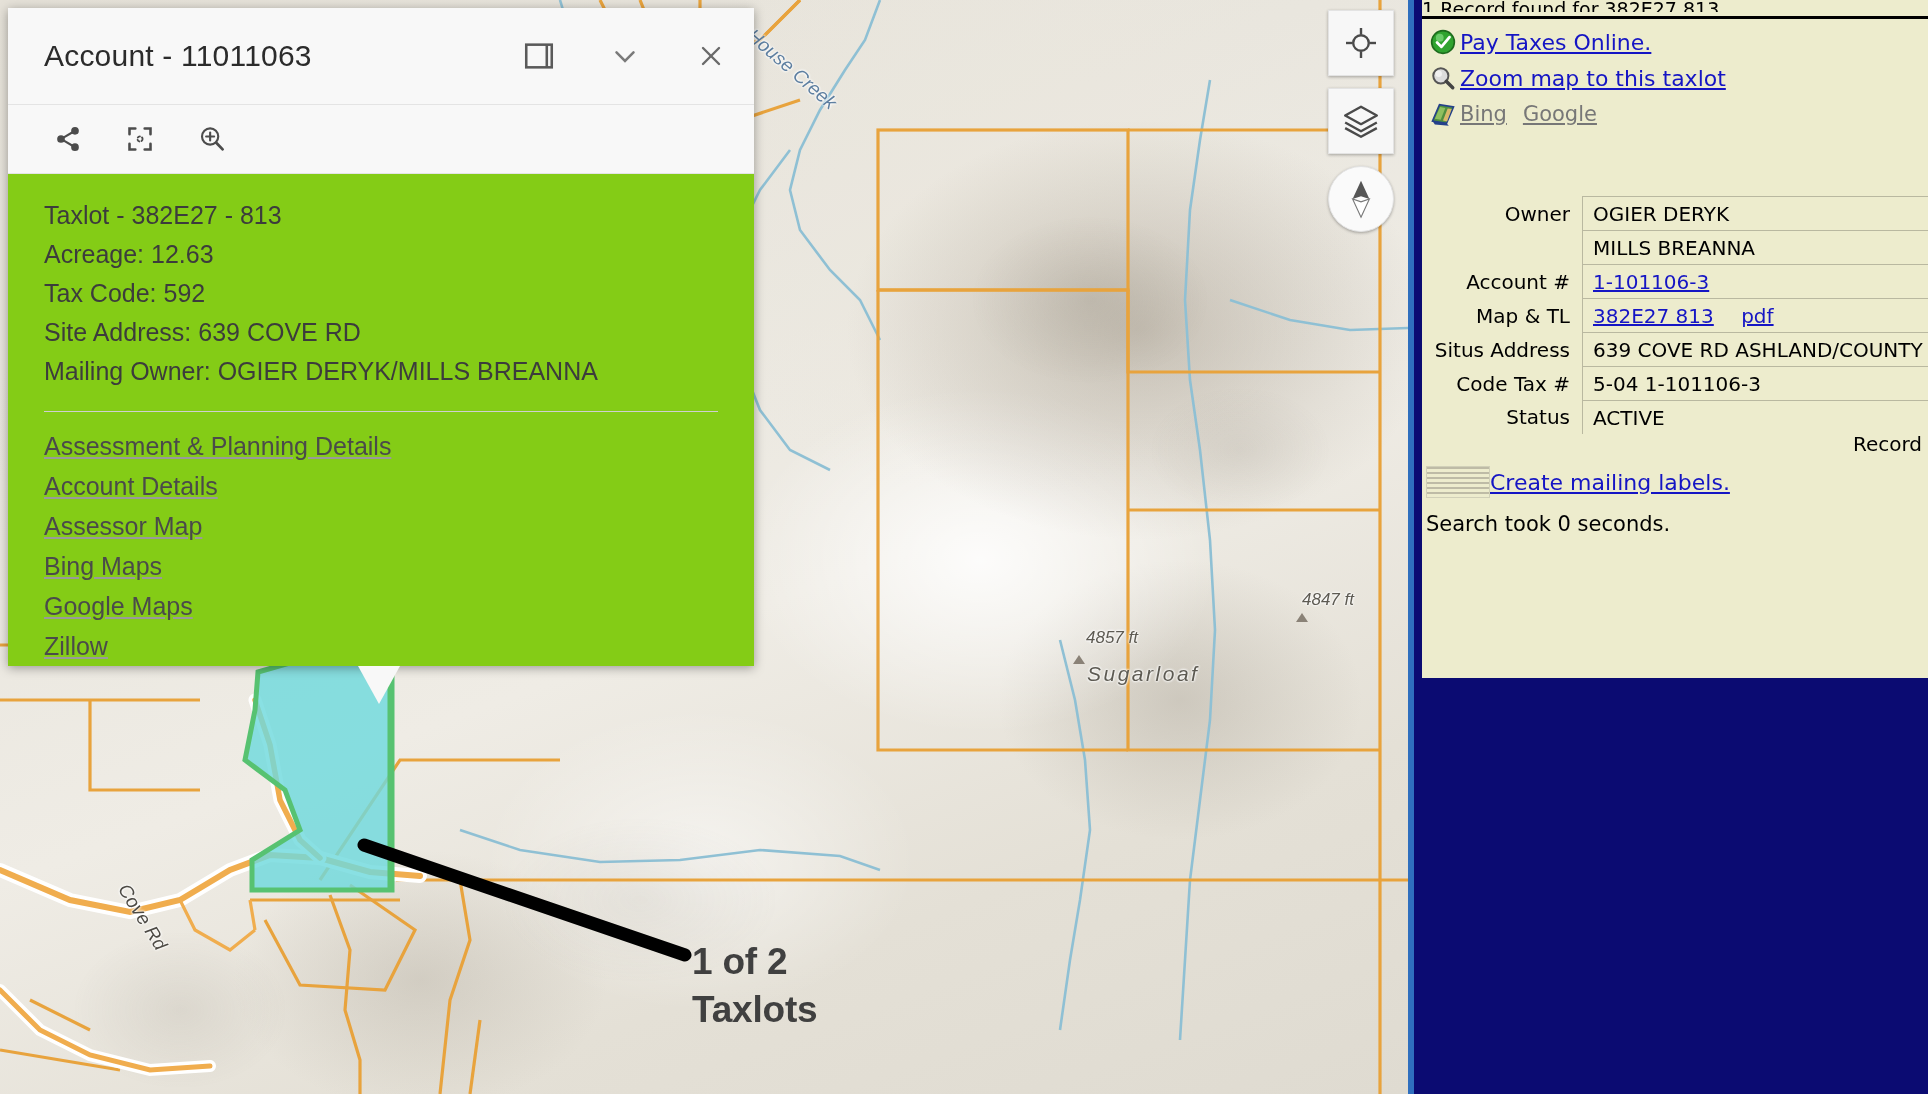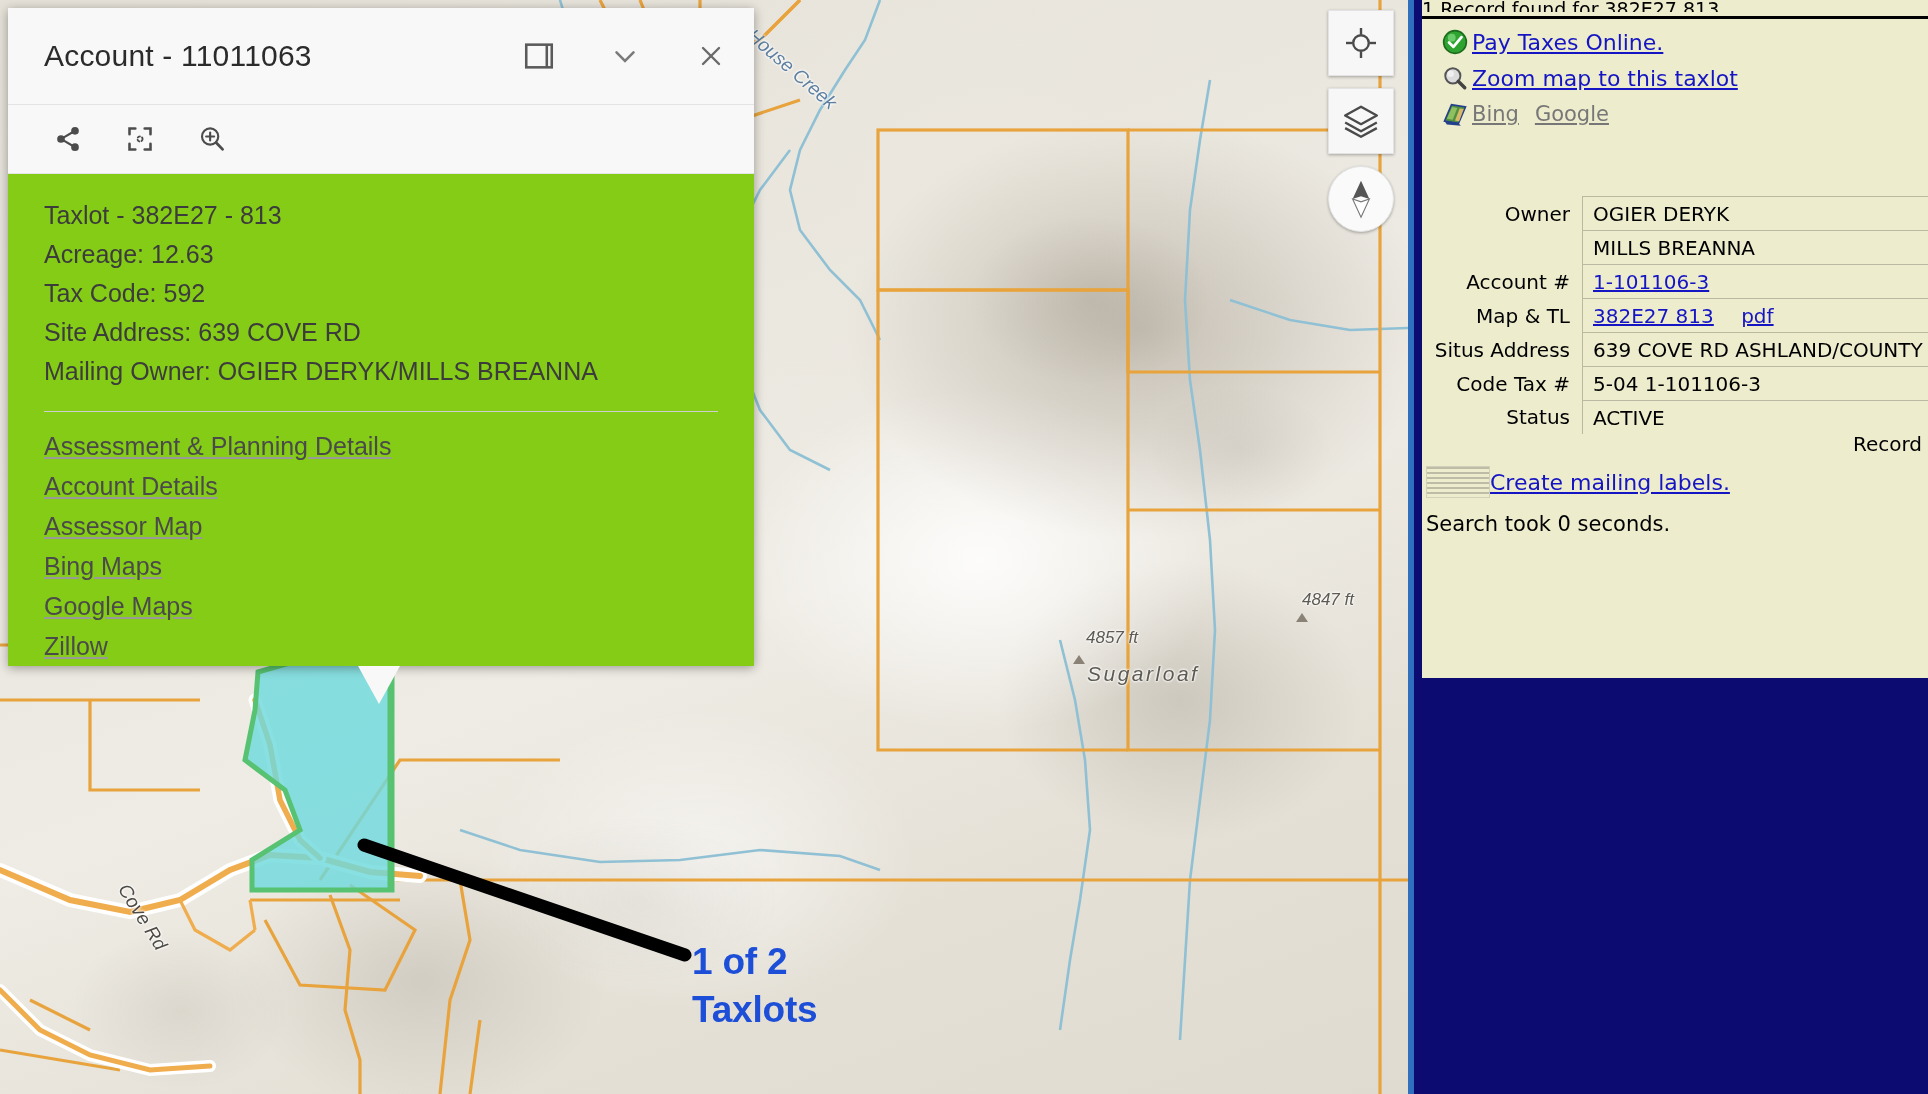--- a/index.html
+++ b/index.html
@@ -85,39 +85,39 @@
   #right-pane{position:absolute;left:1408px;top:0;width:520px;height:1094px;background:#0b0b72;}
   .pane-edge{position:absolute;left:0;top:0;width:6px;height:1094px;background:#2f6fbe;}
   .pane-edge2{position:absolute;left:6px;top:0;width:8px;height:1094px;background:#0b0b72;}
   .pane-card{
     position:absolute;left:14px;top:0;width:506px;height:678px;
     background:#edeccd;
     font-family:"DejaVu Sans", sans-serif;
   }
   .card-topline{position:absolute;left:0;top:-2px;width:506px;font-size:19px;color:#000;white-space:nowrap;overflow:hidden;height:14px;}
   .card-rule{position:absolute;left:0;top:16px;width:506px;height:3px;background:#000;}
-  .linkrow{display:flex;align-items:center;gap:0;height:36px;padding-left:16px;}
+  .linkrow{display:flex;align-items:center;gap:0;height:36px;padding-left:4px;}
   .linkrow .ico{width:34px;height:30px;display:flex;align-items:center;justify-content:center;flex:0 0 34px;}
   .blue-link{color:#1515c4;text-decoration:underline;font-size:22px;cursor:pointer;white-space:nowrap;}
   .gray-link{color:#777;text-decoration:underline;font-size:21px;cursor:pointer;margin-right:16px;}
   .ftable{position:absolute;left:0;top:196px;width:506px;border-collapse:collapse;}
   .ftable td{font-size:20px;color:#000;padding:0;height:33px;vertical-align:middle;}
   .flabel{text-align:right;width:148px;padding-right:12px !important;white-space:nowrap;}
   .fvalue{background:#edeccd;border-top:1px solid #b9b8a0;border-left:1px solid #b9b8a0;padding-left:10px !important;white-space:nowrap;overflow:hidden;}
   .record-note{position:absolute;right:6px;top:432px;font-size:20px;color:#000;white-space:nowrap;}
   .mail-row{position:absolute;left:4px;top:466px;display:flex;align-items:center;}
   .mail-thumb{width:62px;height:30px;background:
       repeating-linear-gradient(to bottom,#b9b6a2 0 2px,#edeccd 2px 5px),
       linear-gradient(#dcdac4,#dcdac4);
       border:1px solid #cfcdb6;opacity:.9;}
   .search-note{position:absolute;left:4px;top:512px;font-size:21px;color:#000;}
 
   
   .anno-text{
-    position:absolute;color:#1d4ed8;font-weight:bold;font-size:37px;line-height:48px;
+    position:absolute;color:#404040;font-weight:bold;font-size:37px;line-height:48px;
     font-family:"Liberation Sans", sans-serif;letter-spacing:-.2px;
   }
 </style>
 </head>
 <body>
 
 <div id="map-canvas">
   <div class="terrain"></div>
   <div class="terrain-shade"></div>
 

